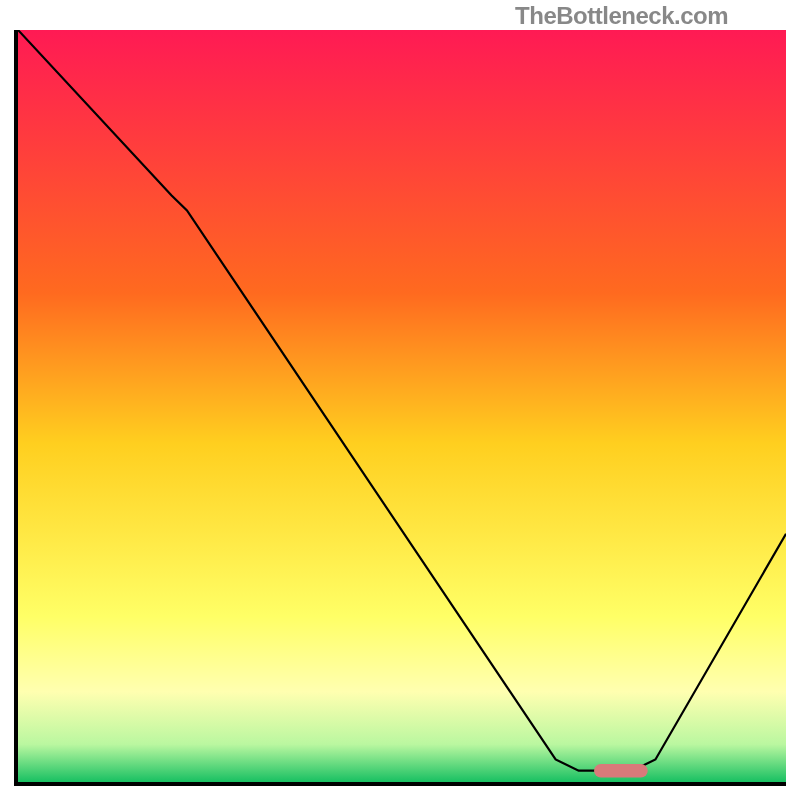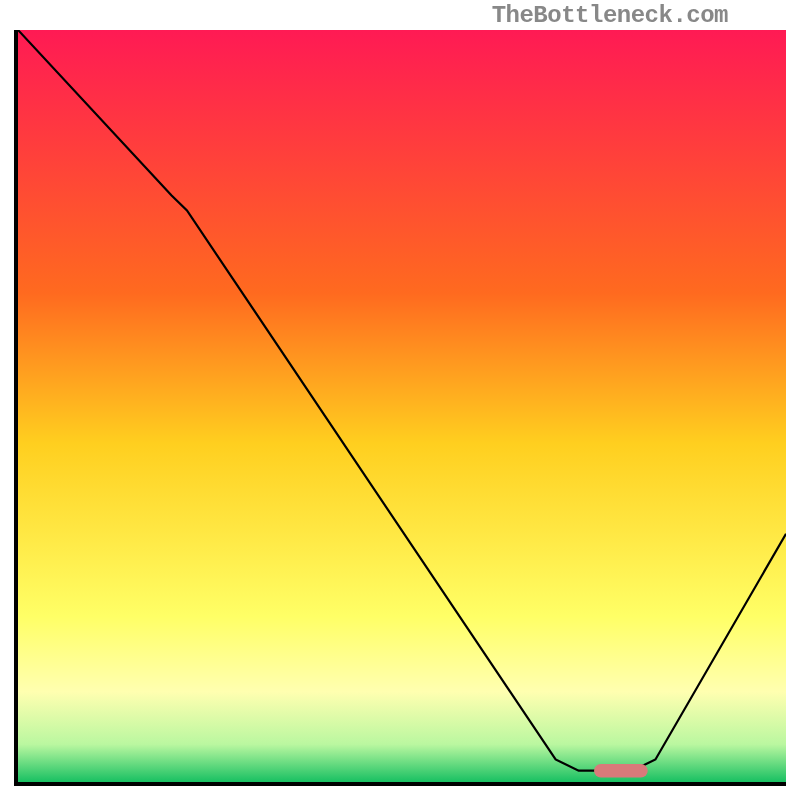--- a/index.html
+++ b/index.html
@@ -8,21 +8,20 @@
     width: 800px;
     height: 800px;
     background: #ffffff;
     font-family: Arial, Helvetica, sans-serif;
     overflow: hidden;
   }
   .frame {
     position: relative;
     width: 736px;
     height: 800px;
-    font-family: Liberation Mono, monospace;
   }
   .watermark {
     position: absolute;
     top: 2px;
     right: 8px;
     font-size: 24px;
     font-weight: bold;
     color: #888888;
     letter-spacing: -0.5px;
   }

